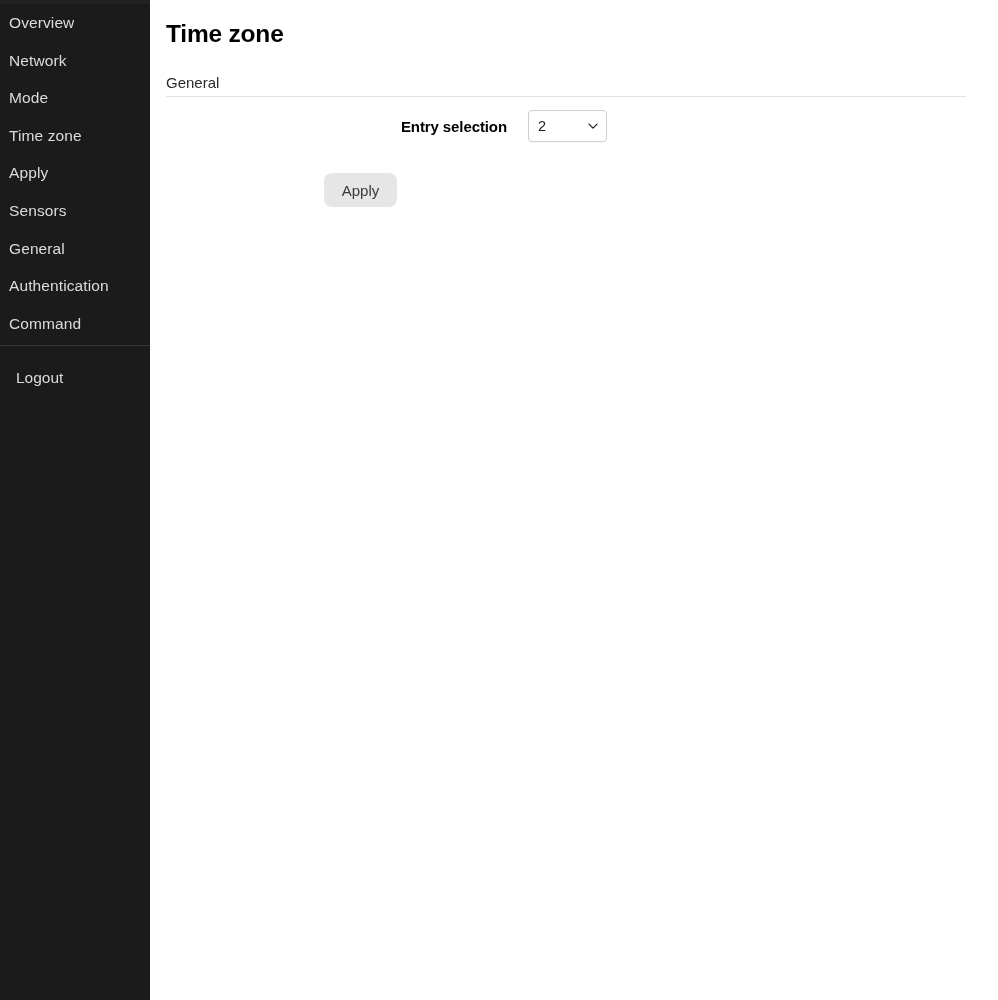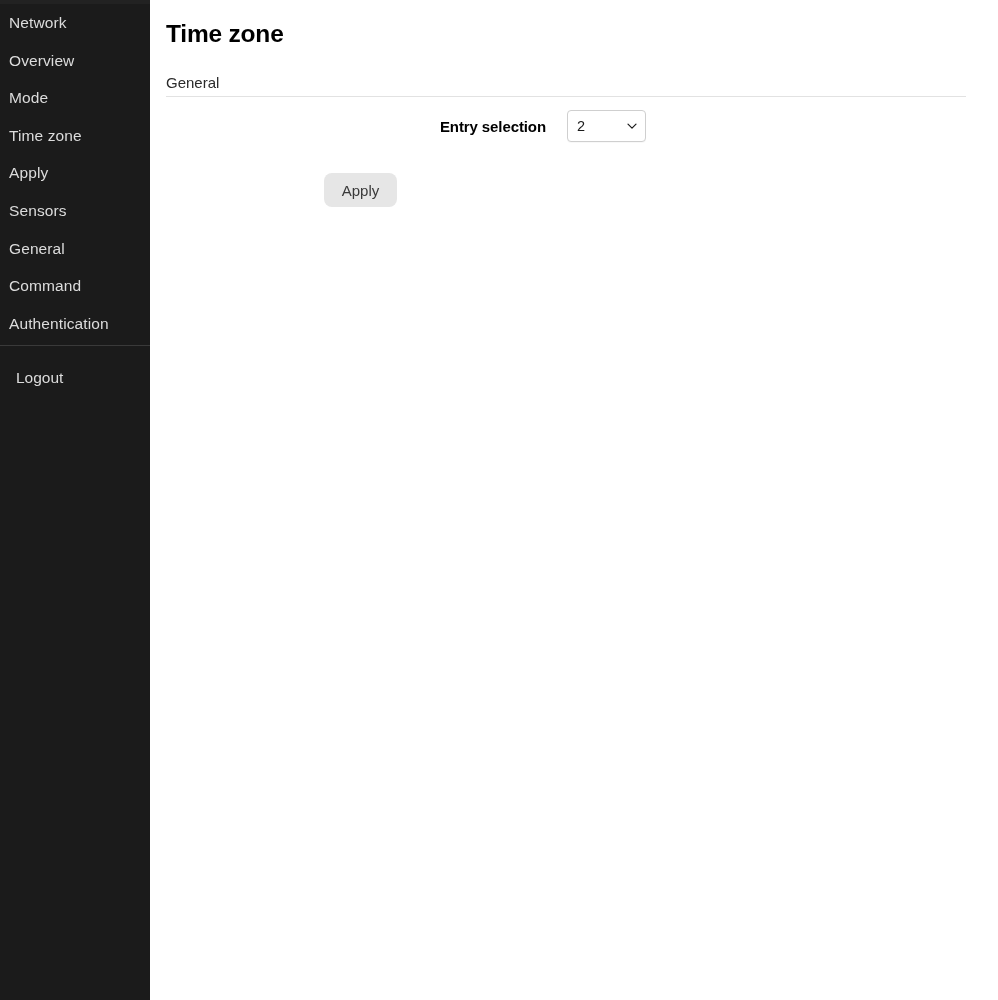--- a/index.html
+++ b/index.html
@@ -109,21 +109,20 @@
     background: #e2e2e2;
     margin-top: 4px;
   }
 
   .form-row {
     position: absolute;
     left: 0;
     top: 110px;
     display: flex;
     align-items: center;
-    margin-left: 39px;
   }
   .field-label {
     width: 357px;
     text-align: right;
     font-size: 15px;
     font-weight: bold;
     color: #000000;
     padding-right: 0;
     box-sizing: border-box;
     letter-spacing: -0.1px;
@@ -180,45 +179,45 @@
 </head>
 <body>
 
 <div class="page">
 
   <nav class="sidebar">
     <div class="sidebar-top-strip"></div>
 
     <div class="nav-list">
       <div class="nav-item">
+        <span>Overview</span>
+      </div>
+      <div class="nav-item">
         <span>Network</span>
       </div>
       <div class="nav-item">
-        <span>Overview</span>
-      </div>
-      <div class="nav-item">
         <span>Mode</span>
       </div>
       <div class="nav-item">
         <span>Time zone</span>
       </div>
       <div class="nav-item">
         <span>Apply</span>
       </div>
       <div class="nav-item">
         <span>Sensors</span>
       </div>
       <div class="nav-item">
         <span>General</span>
       </div>
       <div class="nav-item">
+        <span>Authentication</span>
+      </div>
+      <div class="nav-item">
         <span>Command</span>
-      </div>
-      <div class="nav-item">
-        <span>Authentication</span>
       </div>
     </div>
 
     <div class="nav-divider"></div>
 
     <div class="logout-wrap">
       <div class="logout-item">
         <span>Logout</span>
       </div>
     </div>

